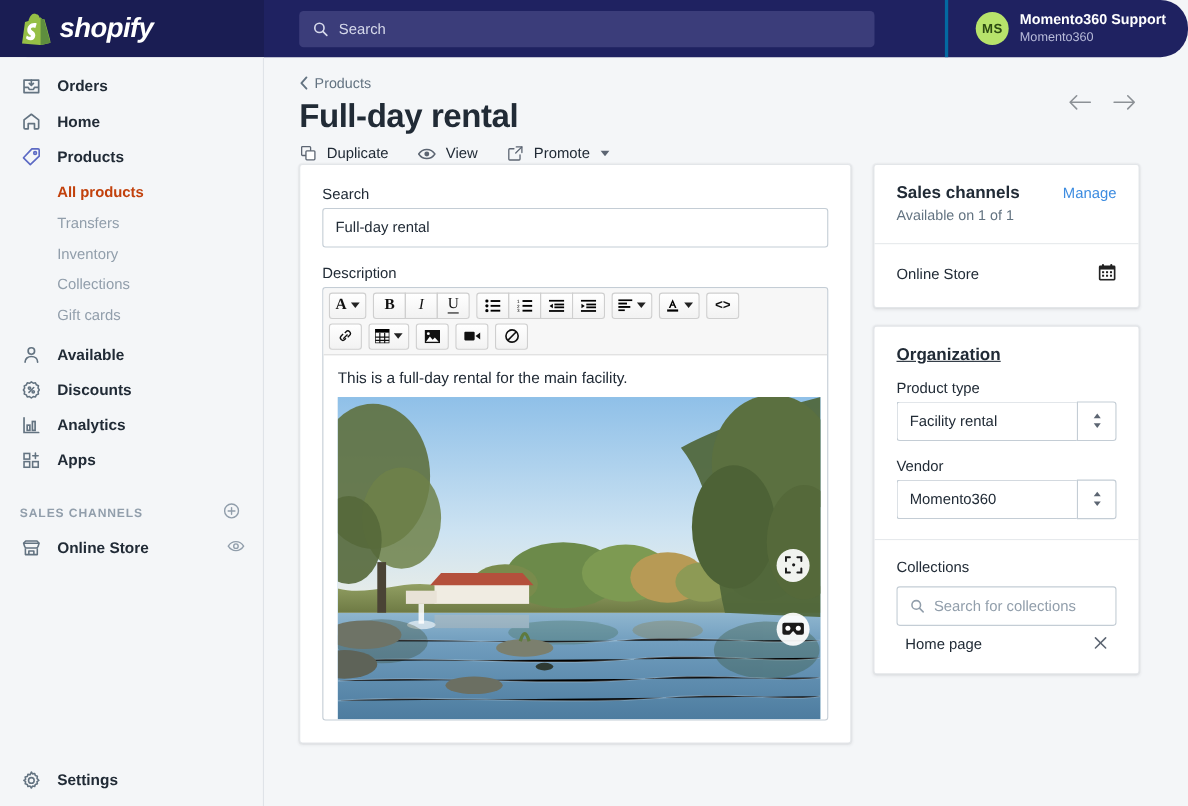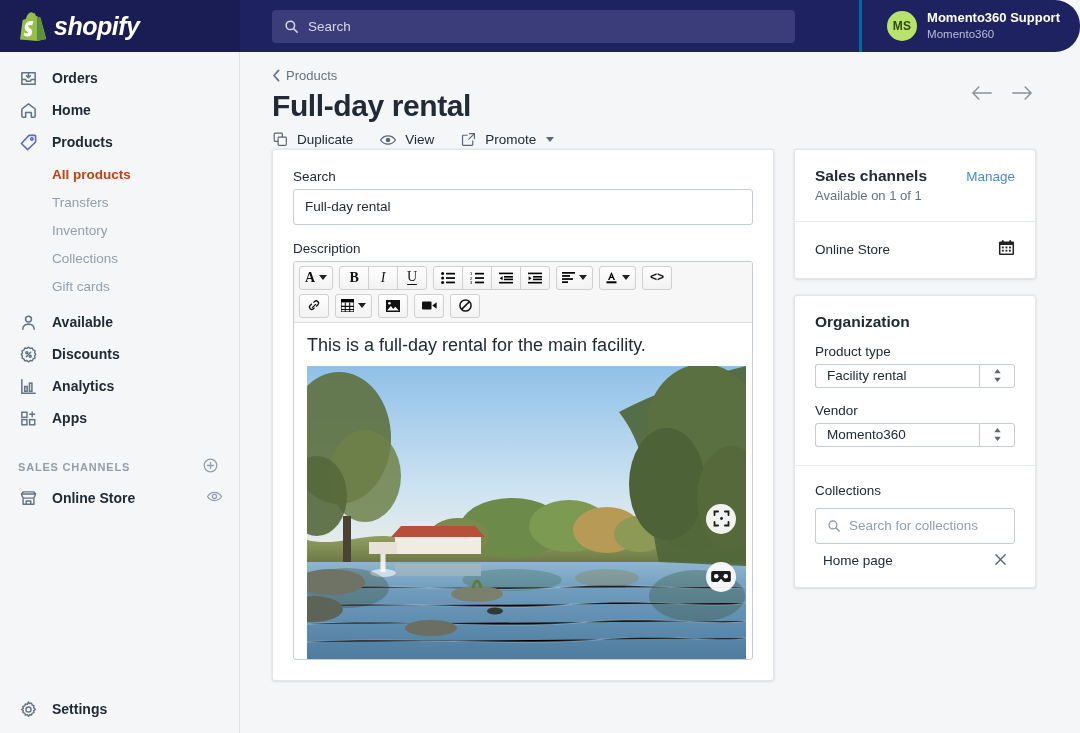--- a/index.html
+++ b/index.html
@@ -146,21 +146,21 @@
     display: flex; align-items: center; justify-content: center;
     gap: 4px; padding: 0 5px;
     font-size: 13px; color: #111;
     margin-left: -1px;
   }
   .btn-group .tb:first-child { margin-left: 0; border-radius: 3px 0 0 3px; }
   .btn-group .tb:last-child { border-radius: 0 3px 3px 0; }
   .btn-group .tb:only-child { border-radius: 3px; }
   .caret { width: 0; height: 0; border-left: 4px solid transparent; border-right: 4px solid transparent; border-top: 5px solid #222; }
   .rte-body { padding: 12px 13px 0 13px; }
-  .rte-text { font-size: 18px; color: #212b36; margin-bottom: 10px; }
+  .rte-text { font-size: 14px; color: #212b36; margin-bottom: 10px; }
 
   
   .pano {
     position: relative; width: 439px; height: 293px;
     overflow: hidden; background: #9cc4e0;
   }
   .pano-ctrl {
     position: absolute; right: 10px;
     width: 30px; height: 30px; border-radius: 50%;
     background: rgba(255,255,255,.92);
@@ -169,21 +169,21 @@
   .pano-ctrl.c1 { top: 138px; }
   .pano-ctrl.c2 { top: 196px; }
 
   
   .side-title { font-size: 15.5px; font-weight: bold; color: #212b36; }
   .side-head-row { display: flex; align-items: baseline; justify-content: space-between; }
   .link-blue { font-size: 13.5px; color: #3d8ce0; }
   .side-sub { font-size: 13px; color: #637381; margin-top: 3px; }
   .channel-row { display: flex; align-items: center; justify-content: space-between; }
   .channel-name { font-size: 13.5px; color: #212b36; }
-  .select-wrap { display: flex; height: 24px; width: 100%; }
+  .select-wrap { display: flex; height: 36px; width: 100%; }
   .select-val {
     flex: 1; border: 1px solid #c4cdd5; border-right: none;
     border-radius: 3px 0 0 3px; background: #fff;
     display: flex; align-items: center; padding: 0 11px;
     font-size: 13.5px; color: #212b36;
   }
   .select-arrows {
     width: 36px; border: 1px solid #c4cdd5; border-radius: 0 3px 3px 0;
     background: #fff; display: flex; align-items: center; justify-content: center;
   }
@@ -712,21 +712,21 @@
                           <rect x="11.7" y="11.4" width="2" height="1.9"></rect>
                       </g>
                     </svg>
                   </span>
                 </div>
               </div>
             </div>
 
             <div class="card" style="margin-top:16px;">
               <div class="card-sec">
-                <div class="side-title" style="margin-bottom:13px;">Organization</div>
+                <div class="side-title" style="margin-bottom:13px;text-decoration:underline;">Organization</div>
 
                 <div class="field-label">Product type</div>
                 <div class="select-wrap">
                   <div class="select-val">Facility rental</div>
                   <div class="select-arrows">
                     <svg width="9" height="15" viewBox="0 0 9 15" fill="#5c6572">
                       <path d="M4.5 1l3.2 4.2H1.3z"></path>
                         <path d="M4.5 14L1.3 9.8h6.4z"></path>
                     </svg>
                   </div>

